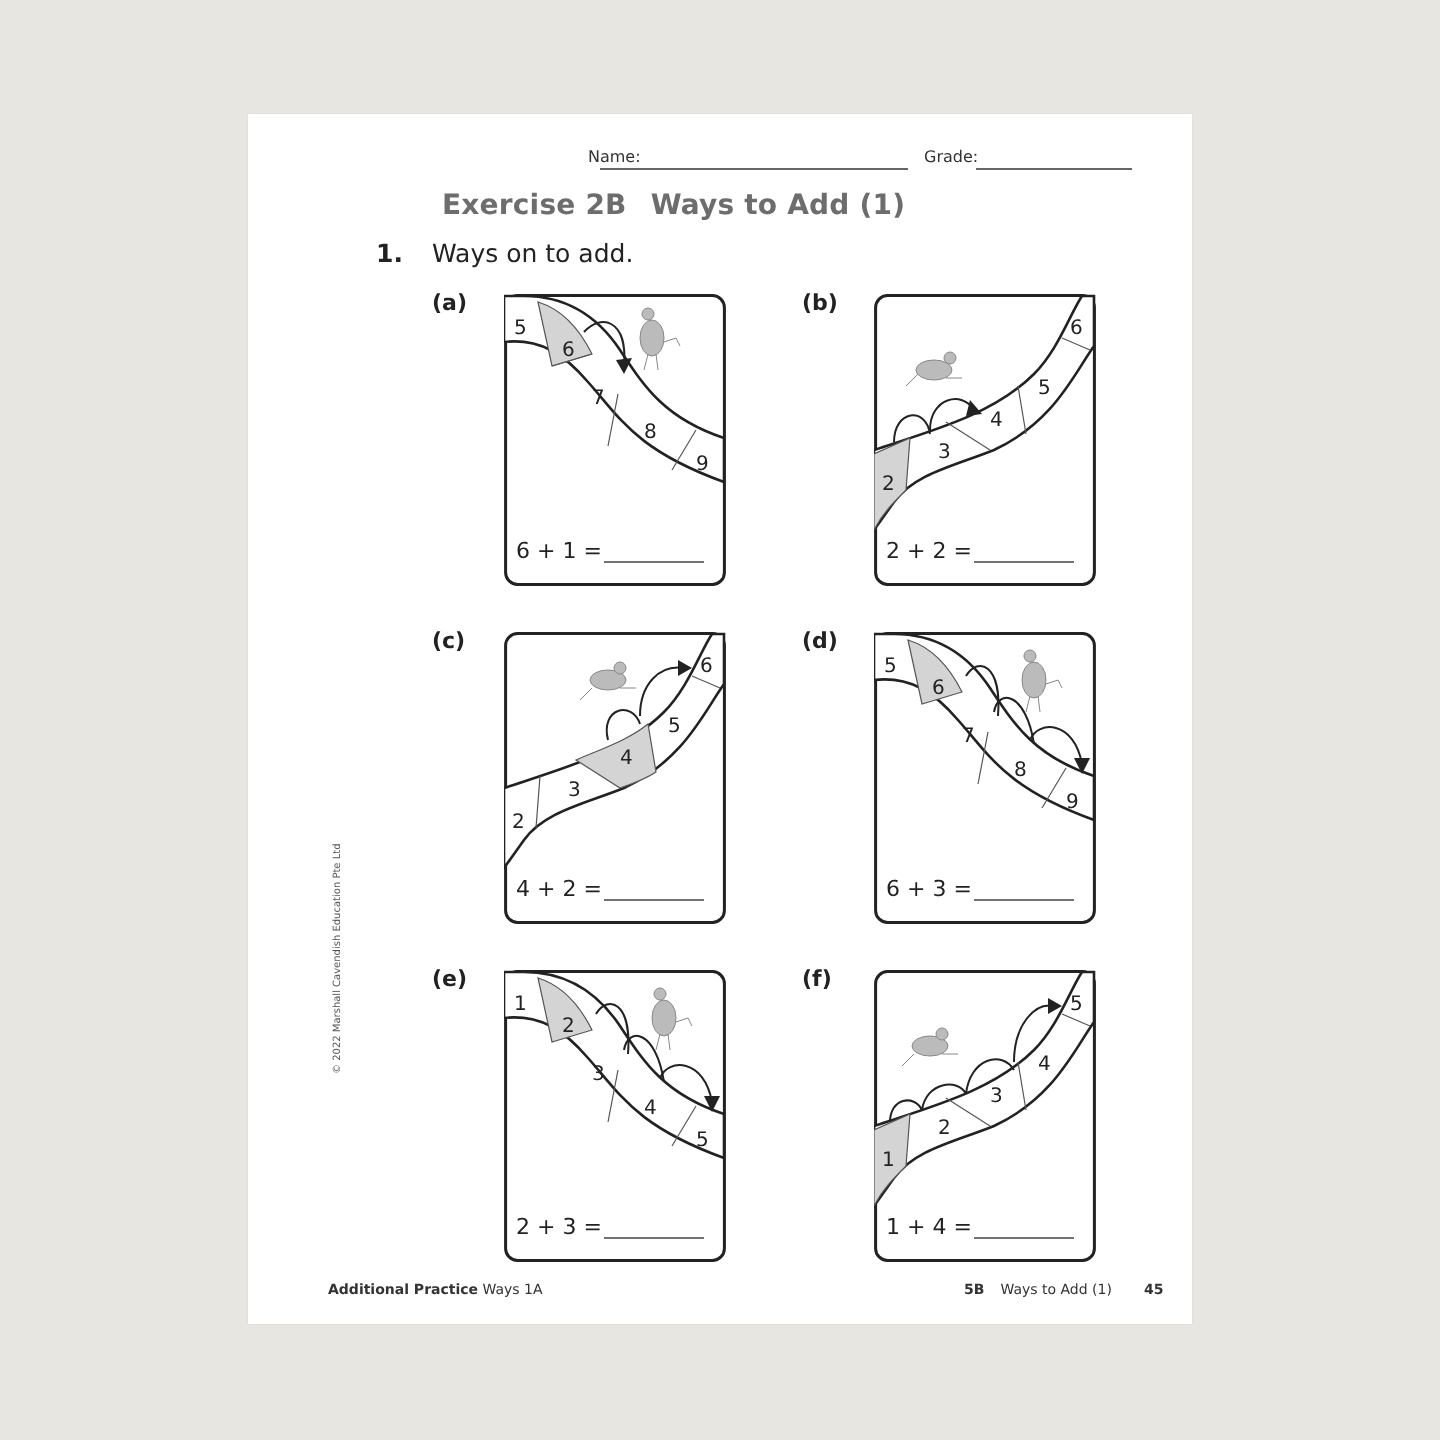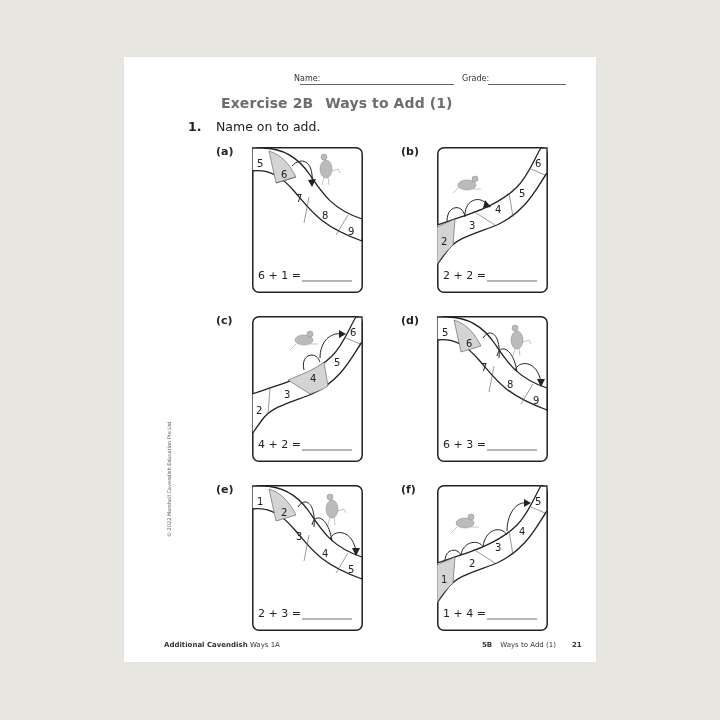--- a/index.html
+++ b/index.html
@@ -35,21 +35,21 @@
     <span class="line" style="left:176px;width:154px;"></span>
     <span class="lbl" style="left:338px;">Grade:</span>
     <span class="line" style="left:364px;width:78px;"></span>
   </div>
 
   <div class="title">
     <span>Exercise 2B</span><span class="part2">Ways to Add (1)</span>
   </div>
 
   <div class="instr">
-    <span class="num">1.</span><span>Name on to add.</span>
+    <span class="num">1.</span><span>Ways on to add.</span>
   </div>
 
   <div class="copyright">© 2022 Marshall Cavendish Education Pte Ltd</div>
 
   <div class="qlabel" style="left:92px;top:88px;">(a)</div>
   <div class="card" style="left:128px;top:90px;">
     <svg viewBox="0 0 111 146">
       <rect x="0.8" y="0.8" width="109.4" height="144.4" rx="6" fill="#fff" stroke="#222" stroke-width="1.5"></rect>
       <path d="M0,24 C18,22 30,30 42,44 C58,62 66,78 110,94 L110,72 C80,62 70,46 58,28 C46,10 30,1 10,1 L0,1 Z" fill="#fff" stroke="#222" stroke-width="1.3"></path>
       <path d="M17,4 L24,36 L44,30 C38,18 30,8 17,4 Z" fill="#d4d4d4" stroke="#555" stroke-width="0.6"></path>
@@ -206,18 +206,18 @@
         <ellipse cx="28" cy="38" rx="9" ry="5"></ellipse>
         <circle cx="34" cy="32" r="3"></circle>
         <path d="M20,42 l-6,6 M34,42 l8,0" fill="none"></path>
       </g>
       <text class="eq" x="6" y="132">1 + 4 =</text>
       <line x1="50" y1="134" x2="100" y2="134" stroke="#444" stroke-width="0.8"></line>
     </svg>
   </div>
 
   <div class="footer">
-    <span class="left"><b>Additional Cavendish</b> <span>Ways 1A</span></span>
+    <span class="left"><b>Additional Practice</b> <span>Ways 1A</span></span>
     <span class="right"><b>5B</b><span>Ways to Add (1)</span></span>
-    <span class="pg">21</span>
+    <span class="pg">45</span>
   </div>
 
 </div>
 
 </body></html>

